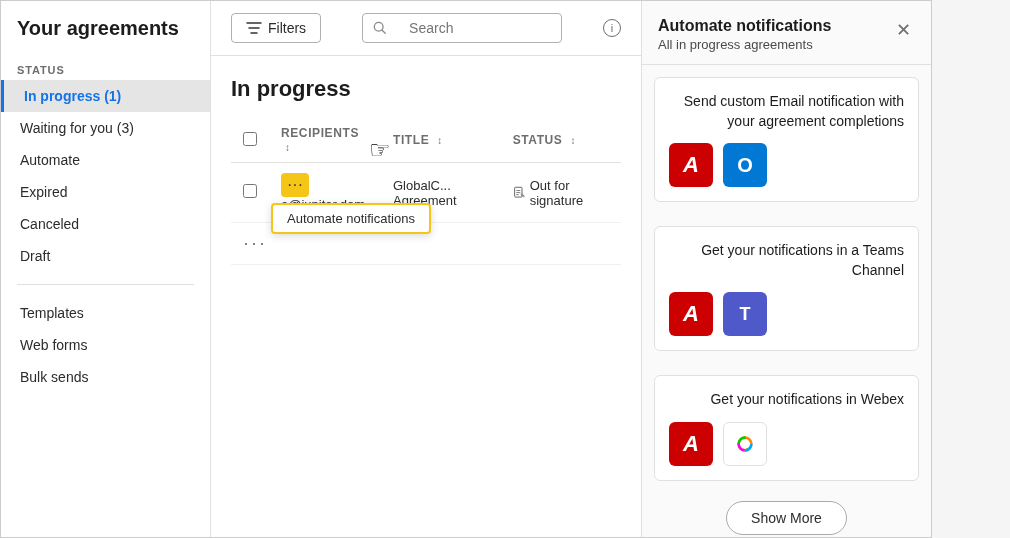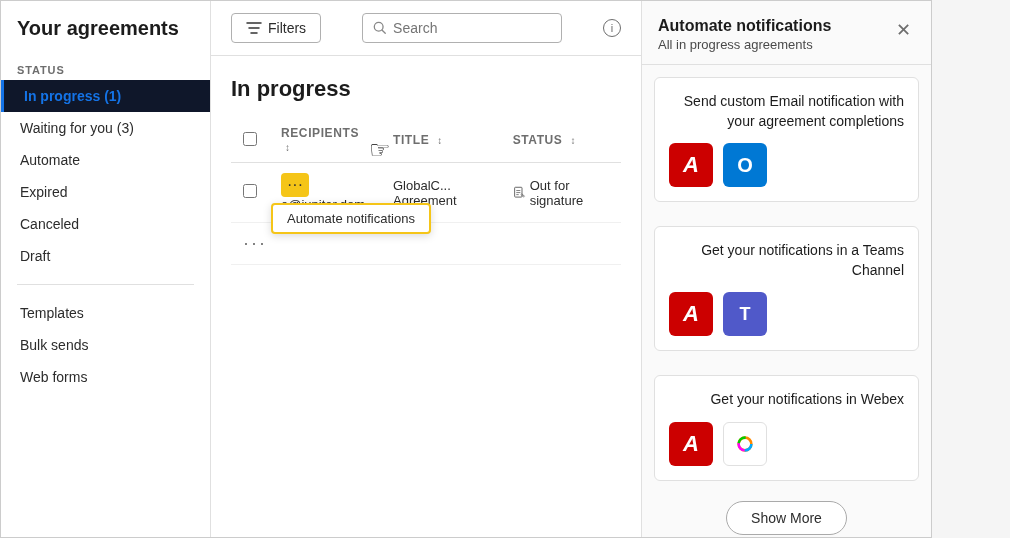--- a/index.html
+++ b/index.html
@@ -45,21 +45,21 @@
     .sidebar-item {
       padding: 8px 16px;
       cursor: pointer;
       color: #2c2c2c;
       font-size: 14px;
       display: flex;
       align-items: center;
       border-left: 3px solid transparent;
     }
     .sidebar-item.active {
-      background: #0f172a;
+      background: #e5e5e5;
       border-left: 3px solid #1473e6;
       font-weight: 600;
       color: #1473e6;
       padding-left: 20px;
     }
     .sidebar-divider {
       height: 1px;
       background: #e0e0e0;
       margin: 12px 16px;
     }
@@ -90,21 +90,21 @@
       cursor: pointer;
       font-size: 14px;
       color: #2c2c2c;
     }
     .search-bar {
       display: flex;
       align-items: center;
       border: 1px solid #b0b0b0;
       border-radius: 4px;
       padding: 6px 10px;
-      gap: 6px;
+      gap: 22px;
       background: #fff;
       width: 200px;
     }
     .search-bar input {
       border: none;
       outline: none;
       font-size: 14px;
       color: #6e6e6e;
       width: 140px;
       background: transparent;
@@ -355,24 +355,24 @@
       <span>Canceled</span>
     </div>
     <div class="sidebar-item">
       <span>Draft</span>
     </div>
     <div class="sidebar-divider"></div>
     <div class="sidebar-item">
       <span>Templates</span>
     </div>
     <div class="sidebar-item">
+      <span>Web forms</span>
+    </div>
+    <div class="sidebar-item">
       <span>Bulk sends</span>
-    </div>
-    <div class="sidebar-item">
-      <span>Web forms</span>
     </div>
   </div>
 
   <div class="main-content">
 
     <div class="main-header">
       <button class="filter-btn">
         <svg width="16" height="16" viewBox="0 0 16 16" fill="none">
           <path d="M1 3h14M3 8h10M5 13h6" stroke="#333" stroke-width="1.5" stroke-linecap="round"></path>
         </svg>

